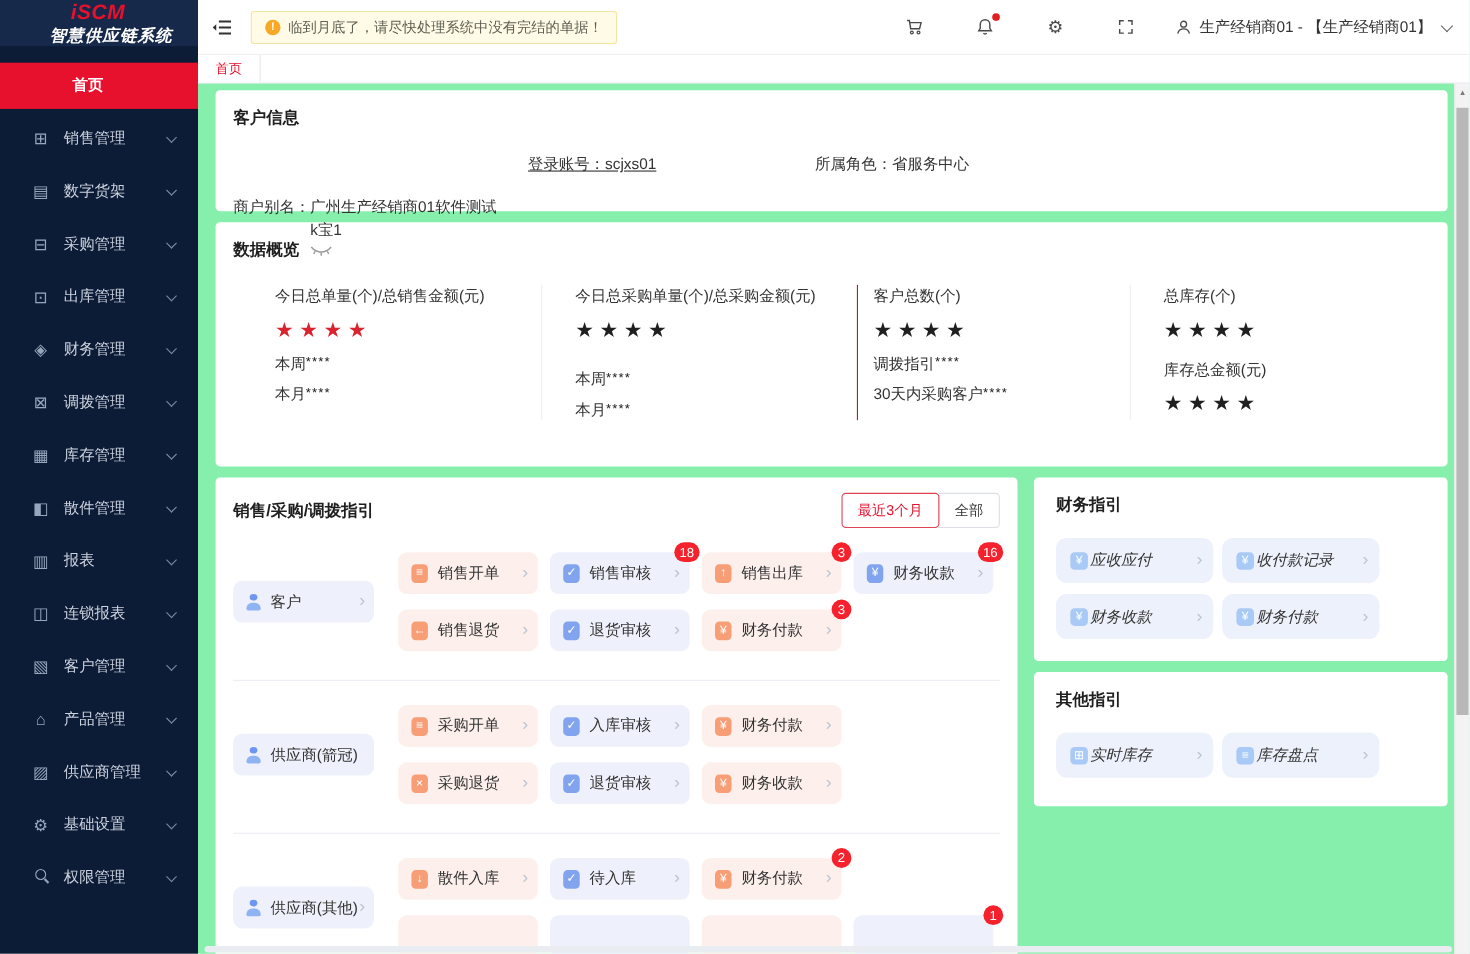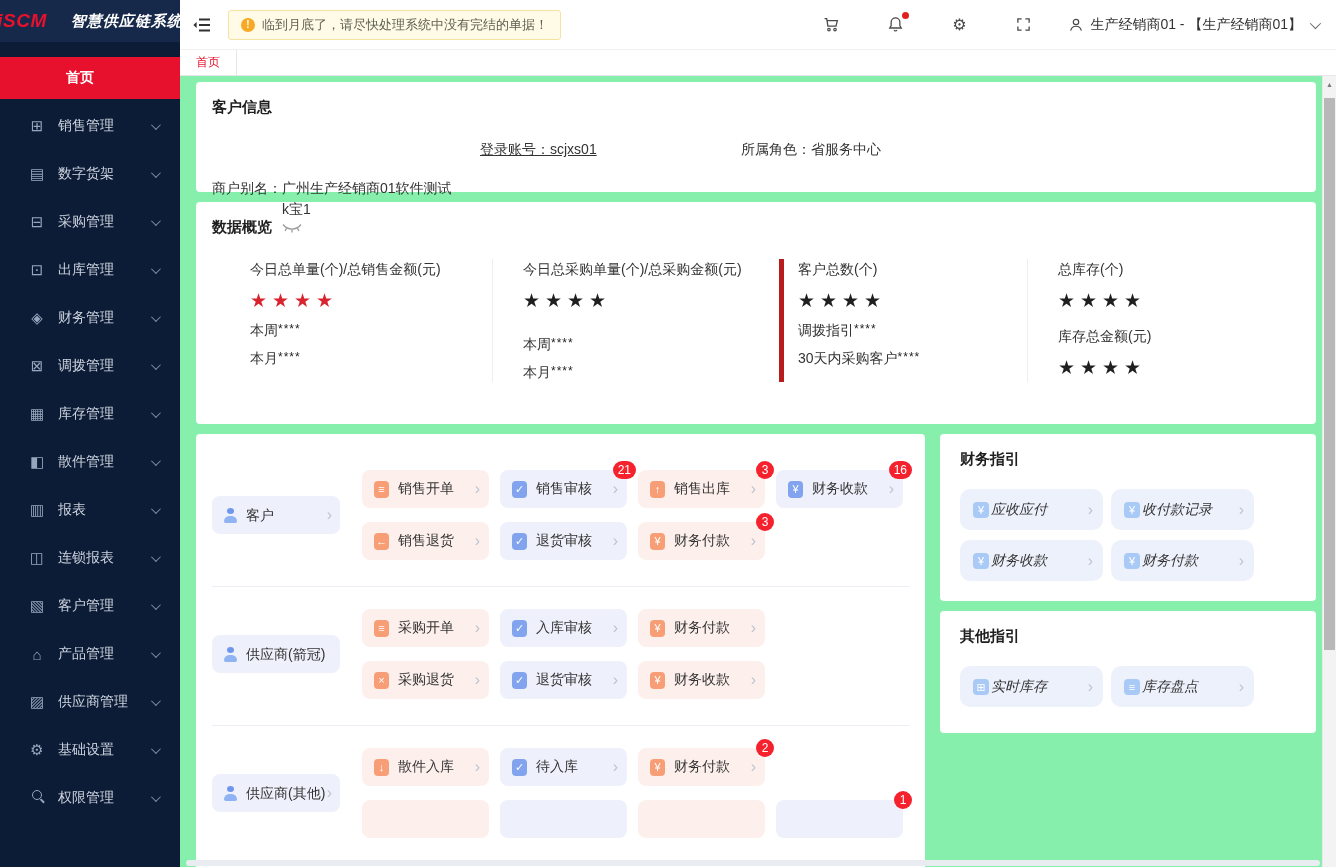--- a/index.html
+++ b/index.html
@@ -4,21 +4,21 @@
 <style>
   * { margin:0; padding:0; box-sizing:border-box; }
   html,body { width:1336px; height:867px; overflow:hidden; font-family:"Liberation Sans","DejaVu Sans",sans-serif; background:#f0f2f5; }
   :root{
     --navy:#0d1c36; --navy-light:#16294a; --red:#e8112d; --badge:#f5222d;
     --pink:#fdf0ec; --lav:#eef1fb; --orange:#f89e77; --blueic:#82a4ee; --lblue:#a9c9f6;
     --txt:#333; --chev:#bdc3cf;
   }
   
   .sidebar{position:absolute;left:0;top:0;width:180px;height:867px;background:var(--navy);z-index:10;}
-  .logo{height:42px;background:var(--navy-light);display:flex;align-items:center;justify-content:center;white-space:nowrap;}
+  .logo{height:42px;background:var(--navy-light);display:flex;align-items:center;justify-content:center;white-space:nowrap;flex-direction:column;}
   .logo .iscm{color:var(--red);font-style:italic;font-weight:900;font-size:19px;letter-spacing:.5px;margin-right:2px;}
   .logo .lname{color:#fff;font-style:italic;font-weight:800;font-size:15px;letter-spacing:1px;margin-left:22px;}
   .home-item{margin-top:15px;height:42px;background:var(--red);color:#fff;font-size:14px;font-weight:700;display:flex;align-items:center;padding-left:66px;cursor:pointer;}
   .menu{margin-top:3px;}
   .m-item{height:48px;display:flex;align-items:center;padding:0 22px 0 28px;cursor:pointer;color:#ccd3df;}
   .m-ic{width:18px;font-size:15px;color:#98a6bd;margin-right:12px;text-align:center;font-style:normal;}
   .m-lbl{flex:1;font-size:14px;}
   .sb-chev{width:7px;height:7px;border-right:1.5px solid #7e8ba3;border-bottom:1.5px solid #7e8ba3;transform:rotate(45deg) translateY(-2px);}
   .mag{width:15px;height:15px;position:relative;display:inline-block;}
   .mag::before{content:"";position:absolute;top:1px;left:2px;width:8px;height:8px;border:1.5px solid #98a6bd;border-radius:50%;}
@@ -48,21 +48,21 @@
   .cf .v{max-width:175px;}
   .cf1{width:285px;} .cf2{width:268px;margin-top:39px;} .cf3{width:261px;text-decoration:underline;} .cf4{flex:1;}
   
   .ovv{height:222px;padding:16px;margin-bottom:10px;}
   .ovv-head{display:flex;align-items:center;}
   .eye{margin-left:10px;display:flex;align-items:center;cursor:pointer;}
   .stats{display:flex;margin-top:22px;padding-left:38px;}
   .scol{padding-right:20px;}
   .sc1{width:242px;}
   .sc2{width:287px;border-left:1px solid #ebeef5;padding-left:30px;}
-  .sc3{width:248px;border-left:5px solid #b91c1c;padding-left:14px;}
+  .sc3{width:248px;border-left:1px solid #b91c1c;padding-left:14px;}
   .sc4{flex:1;border-left:1px solid #ebeef5;padding-left:30px;}
   .slabel{font-size:14px;color:#333;line-height:21px;}
   .stars{font-size:19px;letter-spacing:5px;color:#1f1f1f;margin-top:9px;font-weight:600;}
   .stars.red{color:#d9232e;}
   .kv{display:flex;width:200px;font-size:14px;color:#333;margin-top:10px;}
   .kv:first-of-type{margin-top:28px;}
   .kv .vv{font-size:12px;letter-spacing:1px;color:#1f1f1f;}
   .sc2 .kv{width:205px;}
   .lbl2{margin-top:14px;}
   
@@ -317,41 +317,48 @@
         <div class="stars">★★★★</div>
         <div class="slabel lbl2">库存总金额(元)</div>
         <div class="stars">★★★★</div>
       </div>
     </div>
   </div>
 
   <div class="bottom">
 
     <div class="card guide">
+      <div class="g-head">
+        <div class="c-title">销售/采购/调拨指引</div>
+        <div class="filters">
+          <button class="fbtn active">最近3个月</button>
+          <button class="fbtn all">全部</button>
+        </div>
+      </div>
 
       <div class="ggroup">
         <div class="g-entity">
           <div class="ebtn">
             <span class="person-ic"></span>
             <span class="lbl">客户</span>
             <i class="chev">›</i>
           </div>
         </div>
         <div class="g-rows">
           <div class="g-row">
             <div class="gbtn pink">
               <i class="gicon or">≡</i>
               <span class="lbl">销售开单</span>
               <i class="chev">›</i>
             </div>
             <div class="gbtn blue">
               <i class="gicon bl">✓</i>
               <span class="lbl">销售审核</span>
               <i class="chev">›</i>
-              <span class="badge">21</span>
+              <span class="badge">18</span>
             </div>
             <div class="gbtn pink">
               <i class="gicon or">↑</i>
               <span class="lbl">销售出库</span>
               <i class="chev">›</i>
               <span class="badge">3</span>
             </div>
             <div class="gbtn blue">
               <i class="gicon bl">¥</i>
               <span class="lbl">财务收款</span>

